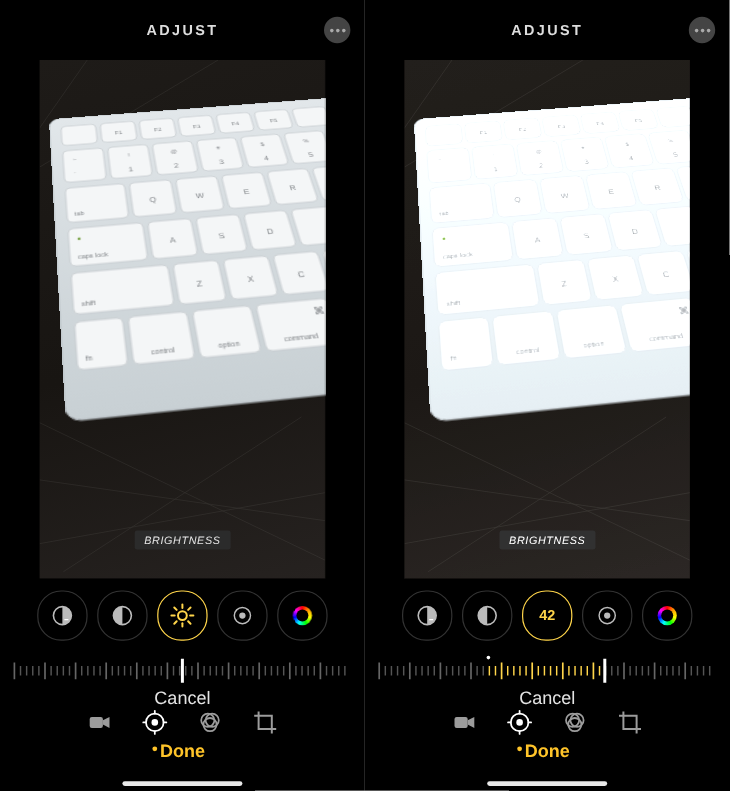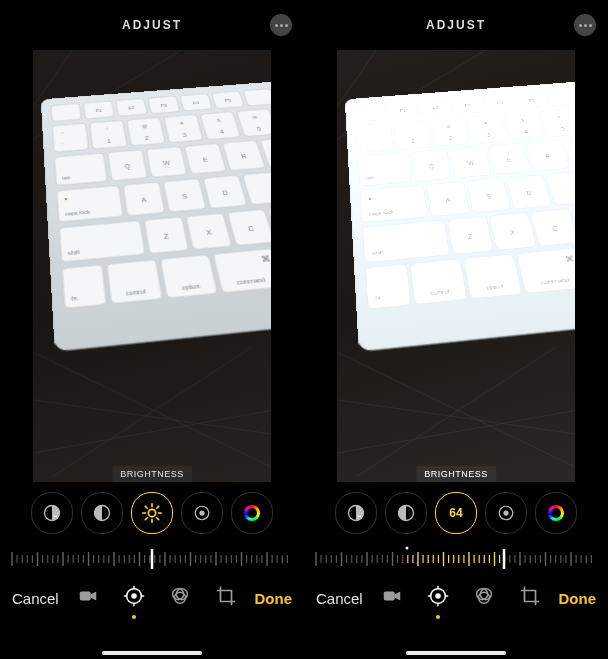--- a/index.html
+++ b/index.html
@@ -11,36 +11,36 @@
   .more span{width:3px;height:3px;background:#aaa;border-radius:50%;margin:0 1px;}
   .imgarea{flex:0 0 auto;height:432px;margin:0 33px;position:relative;background:linear-gradient(165deg,#1e1b18 0%,#181512 55%,#262220 100%);overflow:hidden;}
   .scratch{position:absolute;inset:0;opacity:.18;}
   .scratch line{stroke:#8a8a85;stroke-width:.6;}
   .kbd{position:absolute;left:10px;top:30px;width:300px;height:270px;transform:perspective(620px) rotateX(40deg) rotateZ(-6deg);transform-origin:20% 20%;}
   .kbody{fill:url(#kgrad);stroke:#b8bfc4;stroke-width:1;}
   .key{fill:#f4f6f7;stroke:#c6cccf;stroke-width:.8;}
   .ktxt{font:7px -apple-system,Helvetica;fill:#808488;}
   .ktxtS{font:5.5px -apple-system,Helvetica;fill:#808488;}
   .glyph{font:8px -apple-system,Helvetica;fill:#808488;}
-  .chip{position:absolute;bottom:0;left:50%;transform:translateX(-50%);background:#2b2b2b;padding:3px 8px;font-size:9px;letter-spacing:.5px;color:#e5e5e5;border-radius:2px;}
+  .chip{position:absolute;bottom:24px;left:50%;transform:translateX(-50%);background:#2b2b2b;padding:3px 8px;font-size:9px;letter-spacing:.5px;color:#e5e5e5;border-radius:2px;font-style:italic;}
   .tools{height:62px;display:flex;align-items:center;justify-content:center;gap:8px;}
   .tbtn{width:40px;height:40px;border-radius:20px;border:1.5px solid #333;display:flex;align-items:center;justify-content:center;color:#bbb;}
   .tbtn.active{border-color:#ffd54a;color:#ffd54a;}
   .tbtn .num{font-size:12px;font-weight:600;}
   .ic-exposure{width:20px;height:20px;}
   .ic-contrast{width:20px;height:20px;}
   .ic-bright{width:22px;height:22px;}
   .ic-highlight{width:18px;height:18px;}
   .ruler{height:30px;position:relative;}
   .ruler svg{position:absolute;inset:0;}
   .ruler .tick{stroke:#555;stroke-width:1.2;}
   .ruler .ticklong{stroke:#666;stroke-width:1.4;}
   .ruler .dot{fill:#fff;}
   .ruler .caret{stroke:#fff;stroke-width:2.5;}
-  .bottom{height:48px;display:flex;align-items:center;justify-content:space-between;padding:0 12px;}
+  .bottom{height:48px;display:flex;align-items:center;justify-content:space-between;padding:0 12px;flex-direction:column;}
   .btxt{font-size:15px;}
   .cancel{color:#e3e3e3;}
   .done{color:#ffc429;font-weight:700;}
   .bicons{display:flex;align-items:center;gap:24px;}
   .bicons svg{width:22px;height:22px;}
   .bi{color:#9c9c9c;}
   .bi.active{color:#fff;}
   .bi.activeDot{position:relative;}
   .bi.activeDot:after{content:"";position:absolute;left:50%;bottom:-8px;width:4px;height:4px;margin-left:-2px;border-radius:50%;background:#ffc429;}
   .homebar{position:absolute;left:50%;bottom:4px;width:100px;height:4px;background:#e9e9e9;border-radius:2px;transform:translateX(-50%);}
@@ -419,21 +419,21 @@
             <line x1="14" y1="16" x2="18" y2="16" stroke="#fff" stroke-width="1.4"></line>
           </svg>
       </div>
       <div class="tbtn">
         <svg class="ic-contrast" viewBox="0 0 24 24">
             <circle cx="12" cy="12" r="9" fill="none" stroke="currentColor" stroke-width="1.6"></circle>
             <path d="M12 3 A9 9 0 0 0 12 21 Z" fill="currentColor"></path>
           </svg>
       </div>
       <div class="tbtn active">
-        <span class="num">64</span>
+        <span class="num">42</span>
       </div>
       <div class="tbtn">
         <svg class="ic-highlight" viewBox="0 0 24 24">
             <circle cx="12" cy="12" r="9" fill="none" stroke="currentColor" stroke-width="1.6"></circle>
             <circle cx="12" cy="12" r="3.5" fill="currentColor"></circle>
           </svg>
       </div>
       <div class="tbtn">
         <div class="rainbow"></div>
       </div>

